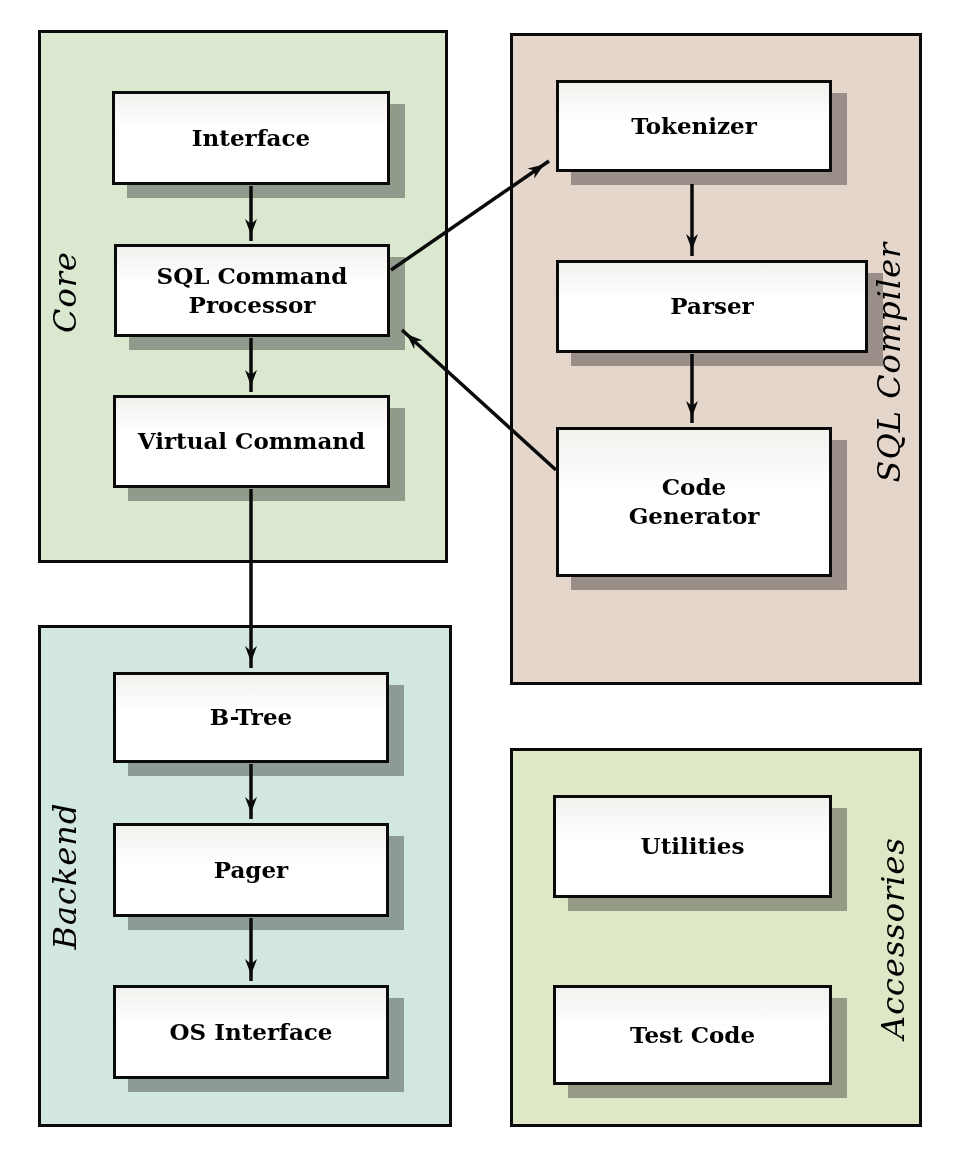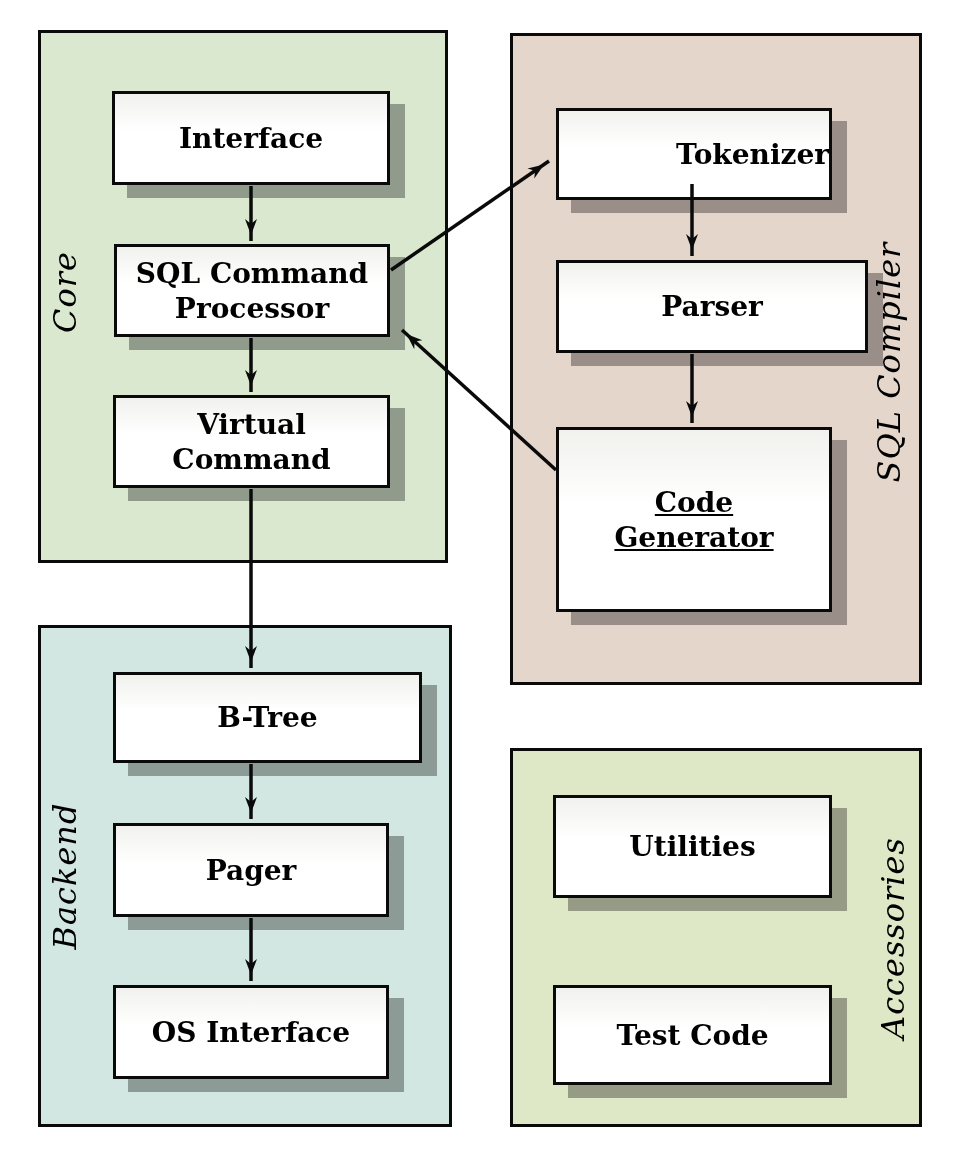--- a/index.html
+++ b/index.html
@@ -43,34 +43,34 @@
     position: absolute;
     box-sizing: border-box;
     border: 3px solid #0a0a0a;
     background: linear-gradient(180deg, #f1f1ee 0%, #ffffff 42%);
     box-shadow: 15px 13px 0 rgba(0, 0, 0, 0.33);
     display: flex;
     align-items: center;
     justify-content: center;
     text-align: center;
     font-weight: bold;
-    font-size: 28px;
+    font-size: 23px;
     line-height: 1.25;
   }
   .box span { white-space: pre-line; }
 
   .b-interface { left: 112px; top: 91px;  width: 278px; height: 94px; }
   .b-sqlcp     { left: 114px; top: 244px; width: 276px; height: 93px; }
   .b-vm        { left: 113px; top: 395px; width: 277px; height: 93px; }
-  .b-btree     { left: 113px; top: 672px; width: 309px; height: 91px; }
+  .b-btree     { left: 113px; top: 672px; width: 276px; height: 91px; }
   .b-pager     { left: 113px; top: 823px; width: 276px; height: 94px; text-align: center; }
   .b-osif      { left: 113px; top: 985px; width: 276px; height: 94px; }
-  .b-tokenizer { left: 556px; top: 108px;  width: 276px; height: 92px; justify-content: flex-end; }
+  .b-tokenizer { left: 556px; top: 80px;  width: 276px; height: 92px; }
   .b-parser    { left: 556px; top: 260px; width: 312px; height: 93px; }
-  .b-codegen   { left: 556px; top: 427px; width: 276px; height: 185px; text-decoration: underline; }
+  .b-codegen   { left: 556px; top: 427px; width: 276px; height: 150px; }
   .b-utilities { left: 553px; top: 795px; width: 279px; height: 103px; }
   .b-testcode  { left: 553px; top: 985px; width: 279px; height: 100px; justify-content: center; }
 
   
   .arrows {
     position: absolute;
     left: 0; top: 0;
     pointer-events: none;
   }
   .arrows line { stroke: #0a0a0a; stroke-width: 3.5; }

